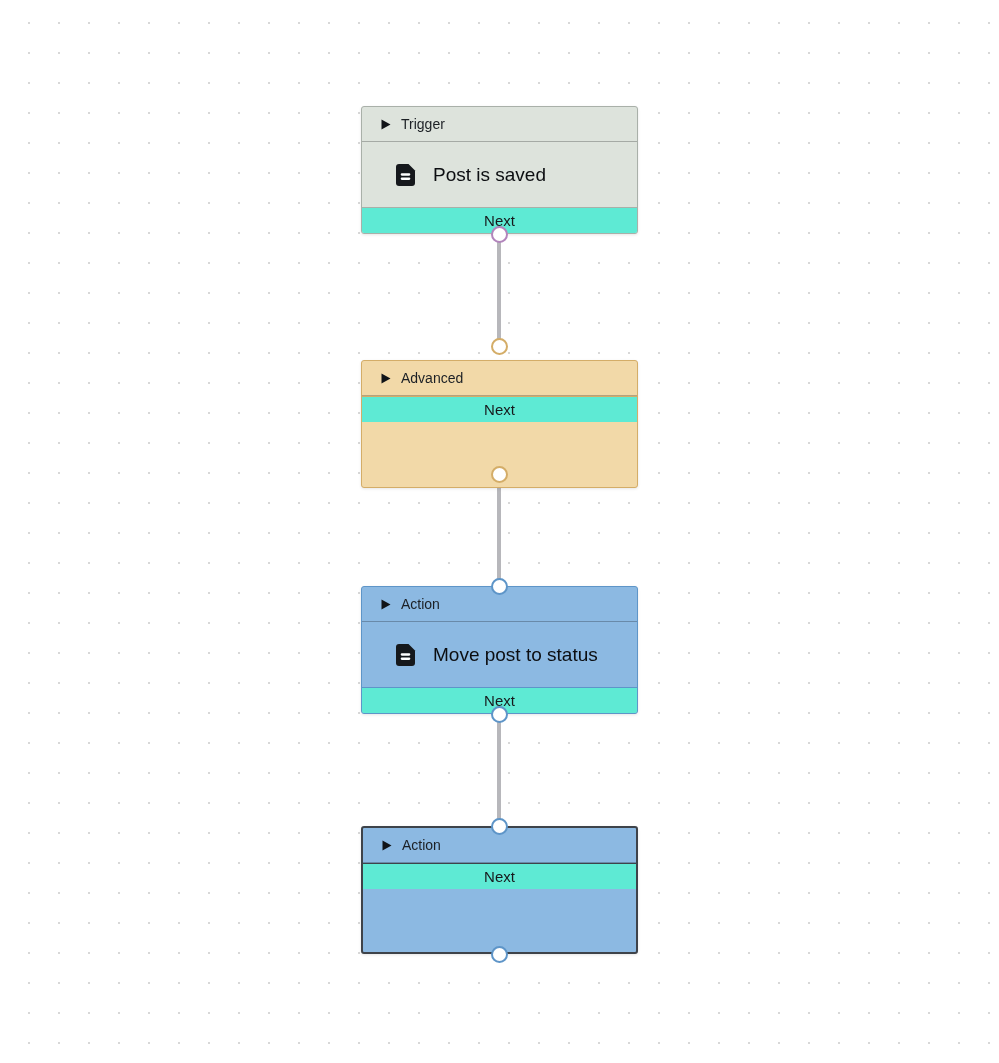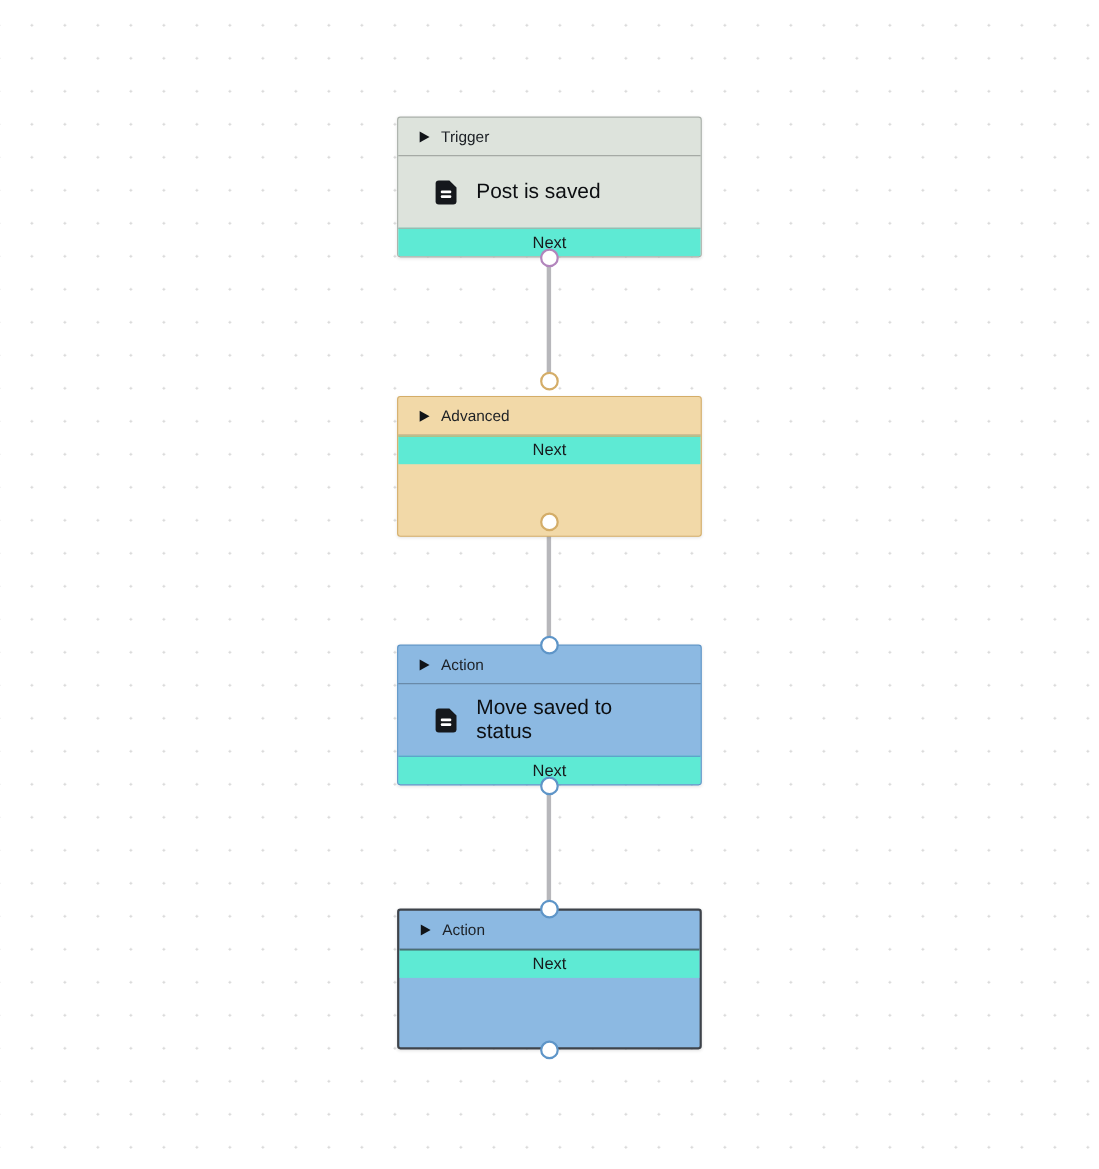--- a/index.html
+++ b/index.html
@@ -111,21 +111,21 @@
       <span>Action</span>
     </div>
     <div class="node-body">
       <span class="icon">
         <svg width="22" height="24" viewBox="0 0 22 24">
           <path d="M4 1 h9.5 L20 7.5 V20 a3 3 0 0 1 -3 3 H4 a3 3 0 0 1 -3 -3 V4 a3 3 0 0 1 3 -3 Z" fill="#15181c"></path>
           <rect x="5.7" y="10.2" width="9.6" height="2.5" rx="1.1" fill="#ffffff"></rect>
           <rect x="5.7" y="14.4" width="9.6" height="2.5" rx="1.1" fill="#ffffff"></rect>
         </svg>
       </span>
-      <span>Move saved to status</span>
+      <span>Move post to status</span>
     </div>
     <div class="node-footer">
       <span>Next</span>
     </div>
   </div>
   <div class="port" style="top: 577.5px; --port: #5e95c8;"></div>
   <div class="port" style="top: 705.5px; --port: #5e95c8;"></div>
 
   <div class="node selected" style="top: 826px; --bg: #8cb9e2; --border: #3e434a;">
     <div class="node-header">

